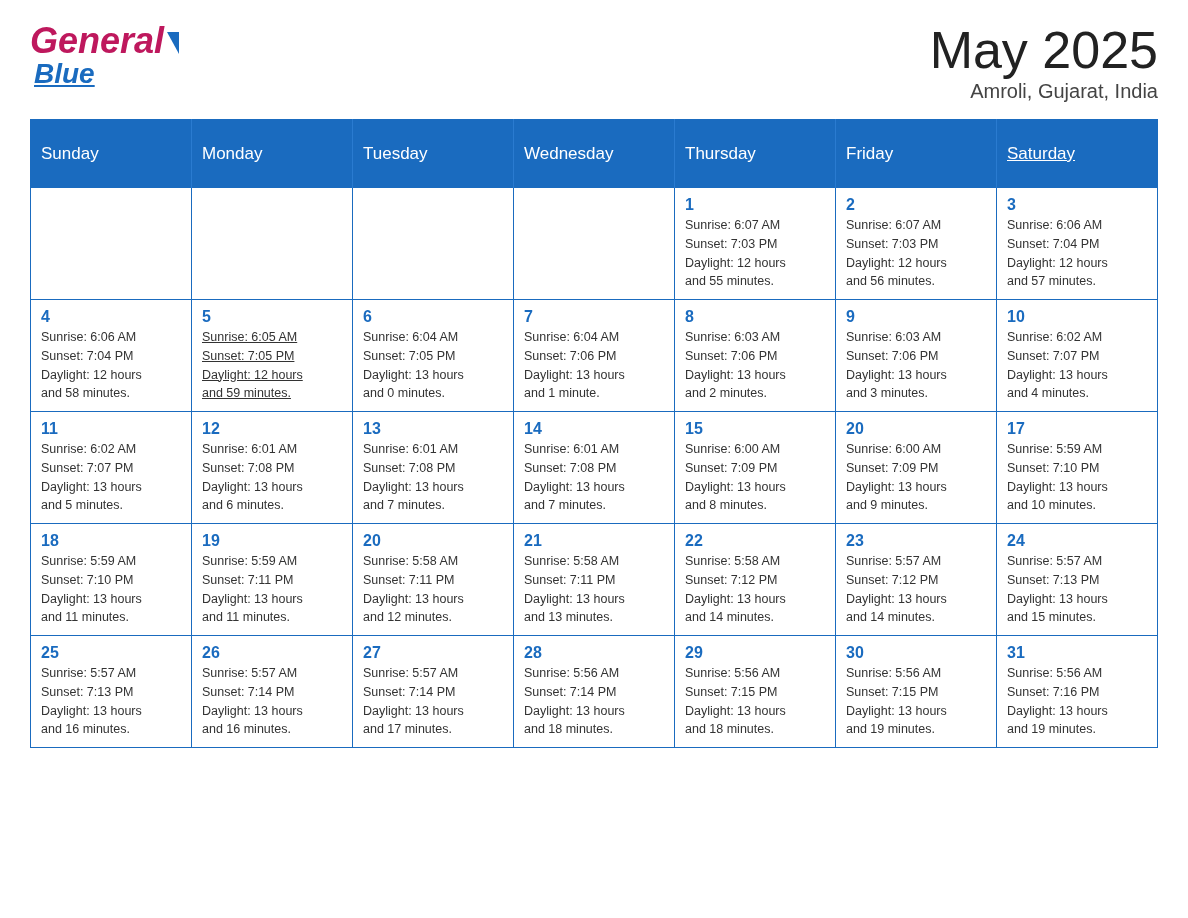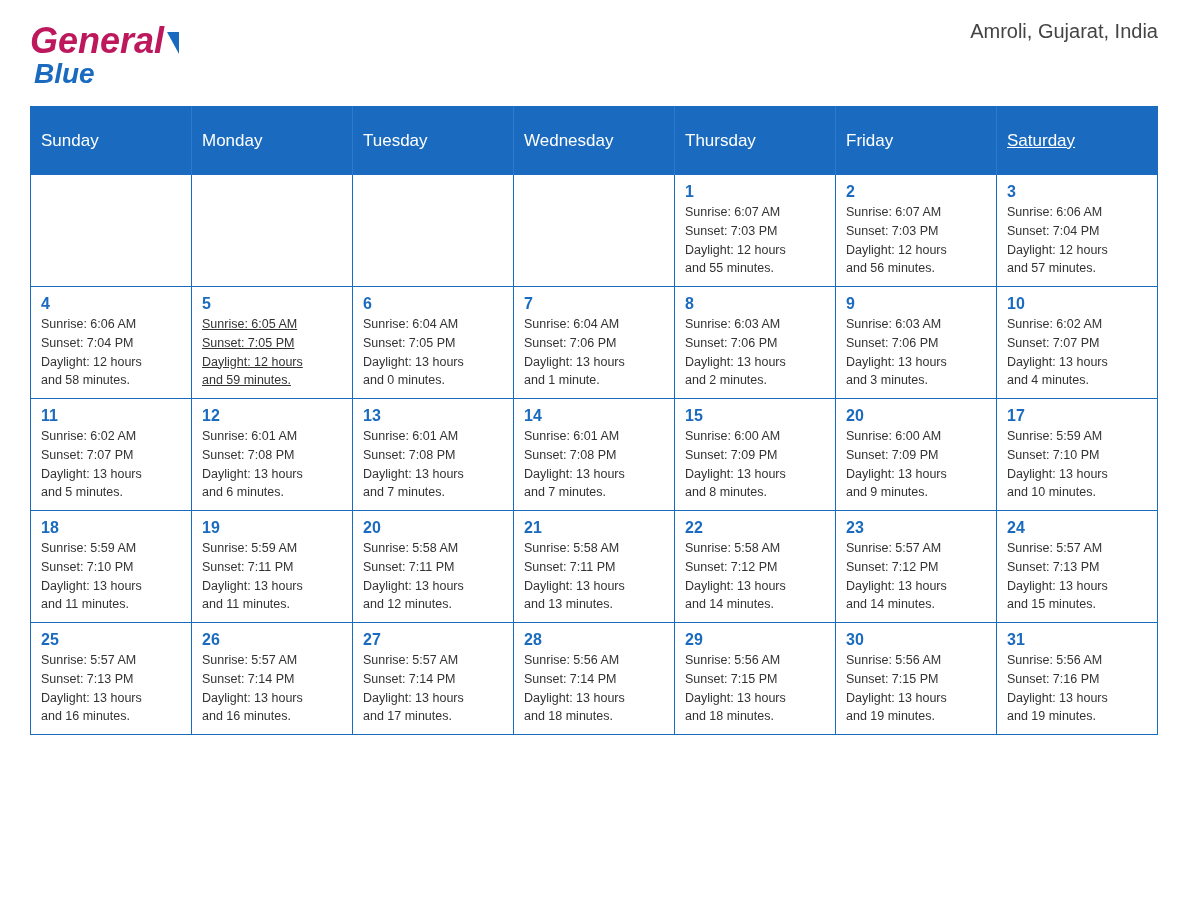--- a/index.html
+++ b/index.html
@@ -40,20 +40,21 @@
       margin-left: 3px;
       margin-top: 4px;
     }
     .logo-blue {
       font-size: 28px;
       font-weight: bold;
       color: #1a6bbf;
       font-style: italic;
       margin-top: -4px;
       padding-left: 4px;
+      text-decoration: underline;
     }
     .title-section {
       text-align: right;
     }
     .month-year {
       font-size: 52px;
       font-weight: normal;
       color: #222;
     }
     .location {
@@ -115,20 +116,21 @@
 
 <div class="header">
   <div class="logo">
     <div class="logo-top">
       <span class="logo-general">General</span>
       <div class="logo-triangle"></div>
     </div>
     <span class="logo-blue">Blue</span>
   </div>
   <div class="title-section">
+    <div class="month-year">May 2025</div>
     <div class="location">Amroli, Gujarat, India</div>
   </div>
 </div>
 
 <table class="calendar">
   <thead>
     <tr>
     <th>Sunday</th>
         <th>Monday</th>
         <th>Tuesday</th>

